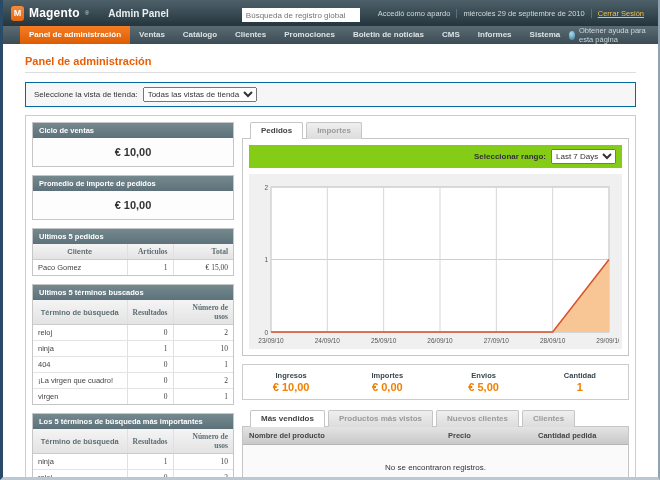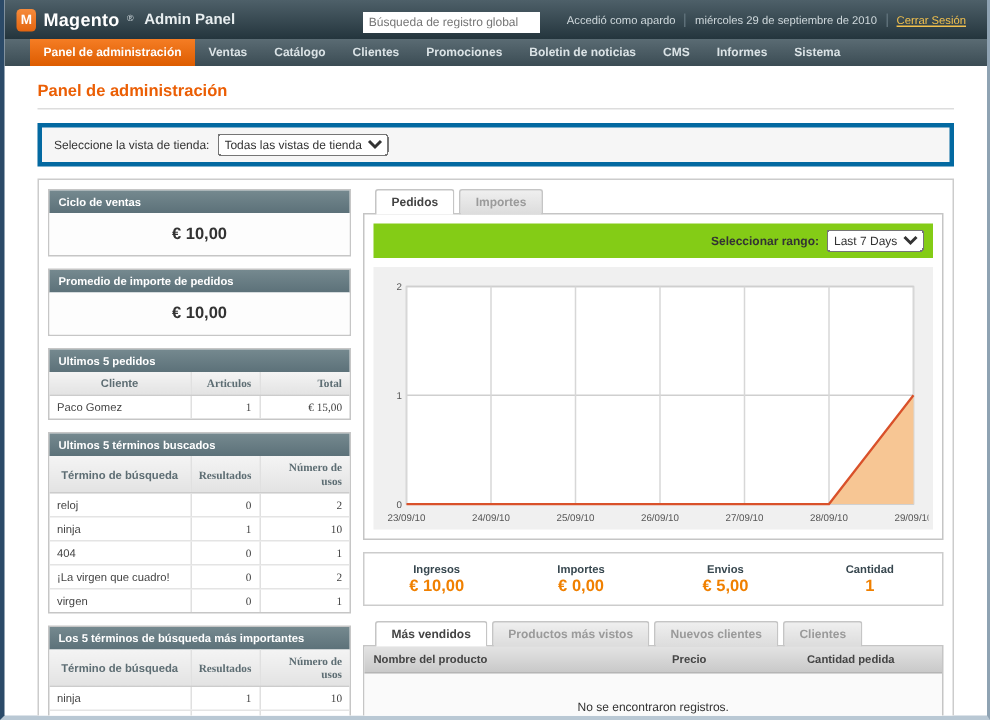--- a/index.html
+++ b/index.html
@@ -17,21 +17,21 @@
     background: linear-gradient(#4e6069, #24353d);
   }
   .logo { display: flex; align-items: center; gap: 5px; }
   .logo-icon {
     width: 13px; height: 15px; border-radius: 3px;
     background: linear-gradient(#f68b3c, #e4650f);
     color: #fff; font-size: 9px; font-weight: bold; text-align: center; line-height: 15px;
   }
   .logo-text { color: #fff; font-size: 12px; font-weight: bold; letter-spacing: .2px; }
   .logo-reg { color: #cfd8dc; font-size: 6px; vertical-align: super; }
-  .logo-suffix { color: #e8eef0; font-size: 10px; font-weight: bold; margin-left: 2px; text-align: right; }
+  .logo-suffix { color: #e8eef0; font-size: 10px; font-weight: bold; margin-left: 14px; text-align: right; }
   .header-search { margin-left: auto; }
   .header-search input {
     width: 118px; height: 14px; font-size: 8px; padding: 1px 3px;
     border: 1px solid #fff; color: #666; font-family: "Liberation Sans", sans-serif;
   }
   .header-right { display: flex; align-items: center; margin-left: 12px; font-size: 7.5px; color: #cfd8dc; }
   .header-right > span { padding: 0 6px; }
   .header-right > span + span { border-left: 1px solid #5d6f78; }
   .logout-link { color: #f3c14e; text-decoration: underline; cursor: pointer; }
   
@@ -44,21 +44,21 @@
     color: #dbe3e6; cursor: pointer; white-space: nowrap;
   }
   .nav-item.active { background: linear-gradient(#f57d24, #dd5c00); color: #fff; }
   .nav-help { margin-left: auto; margin-right: 10px; display: flex; align-items: center; gap: 4px; font-size: 7.5px; color: #ccd6da; cursor: pointer; }
   .help-icon { width: 9px; height: 9px; border-radius: 50%; background: radial-gradient(circle at 35% 30%, #aadcee, #3a7ca0); }
   
   .content { padding: 8px 22px 0; }
   .page-title { color: #eb5e04; font-size: 11px; font-weight: bold; margin: 3px 0 5px; }
   .title-rule { border: 0; border-top: 1px solid #ddd; margin: 0 0 9px; }
   .store-box {
-    border: 3px solid #0369a1; background: #f6f6f6; padding: 4px 8px;
+    border: 1px solid #0369a1; background: #f6f6f6; padding: 4px 8px;
     font-size: 8px; color: #333; display: flex; align-items: center; gap: 5px;
   }
   select { font-size: 8px; height: 15px; font-family: "Liberation Sans", sans-serif; color: #333; }
   .dashboard { border: 1px solid #ccc; margin-top: 8px; padding: 6px; display: flex; gap: 8px; background: #fff; }
   .col-left { width: 202px; flex: none; }
   .col-right { flex: 1; min-width: 0; }
   
   .widget { border: 1px solid #c6c6c6; margin-bottom: 8px; background: #fff; }
   .widget-head {
     background: linear-gradient(#75898f, #5c7179); color: #fff;
@@ -131,20 +131,24 @@
       <span class="nav-item active">Panel de administración</span>
       <span class="nav-item">Ventas</span>
       <span class="nav-item">Catálogo</span>
       <span class="nav-item">Clientes</span>
       <span class="nav-item">Promociones</span>
       <span class="nav-item">Boletin de noticias</span>
       <span class="nav-item">CMS</span>
       <span class="nav-item">Informes</span>
       <span class="nav-item">Sistema</span>
     </div>
+  <div class="nav-help">
+    <span class="help-icon"></span>
+    <span>Obtener ayuda para esta página</span>
+  </div>
 </div>
 
 <div class="content">
   <div class="page-title">Panel de administración</div>
   <hr class="title-rule">
 
   <div class="store-box">
     <span>Seleccione la vista de tienda:</span>
     <select>
       <option>Todas las vistas de tienda</option>

